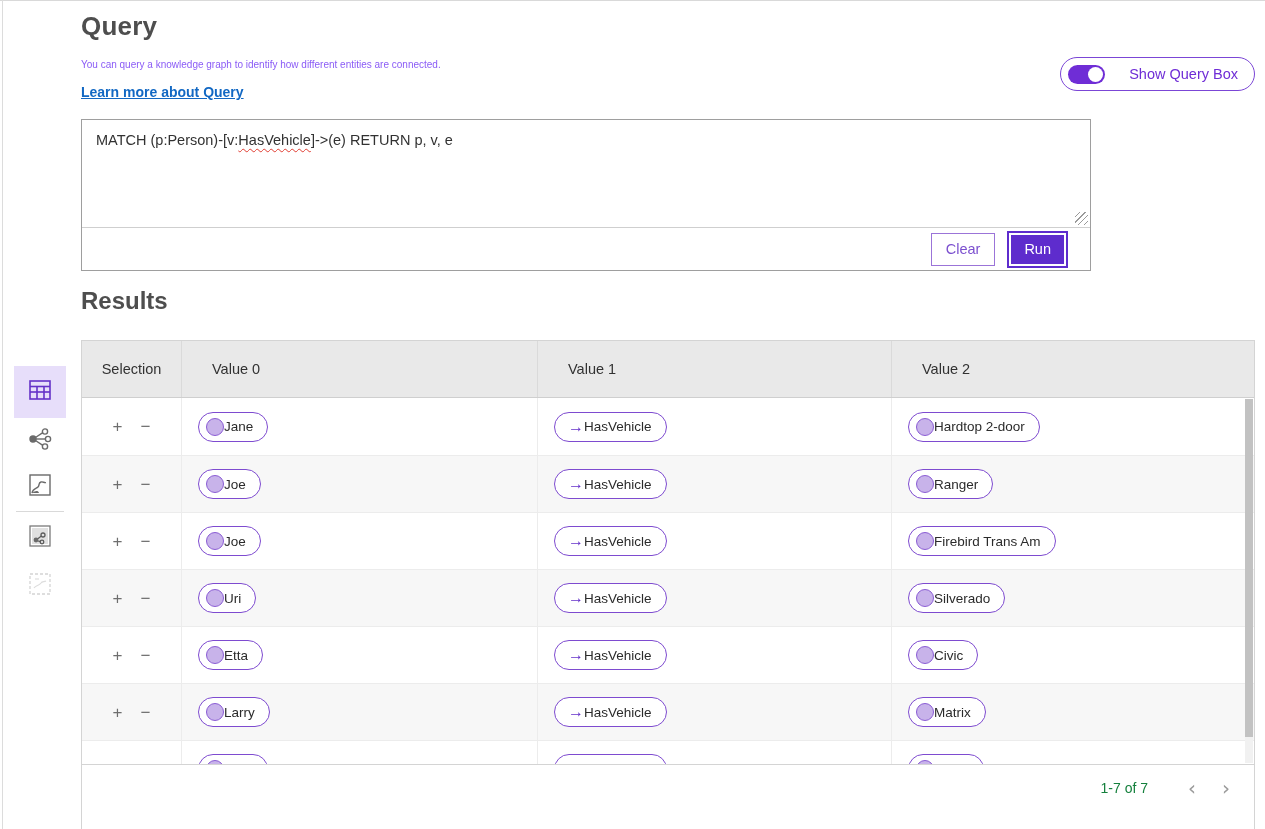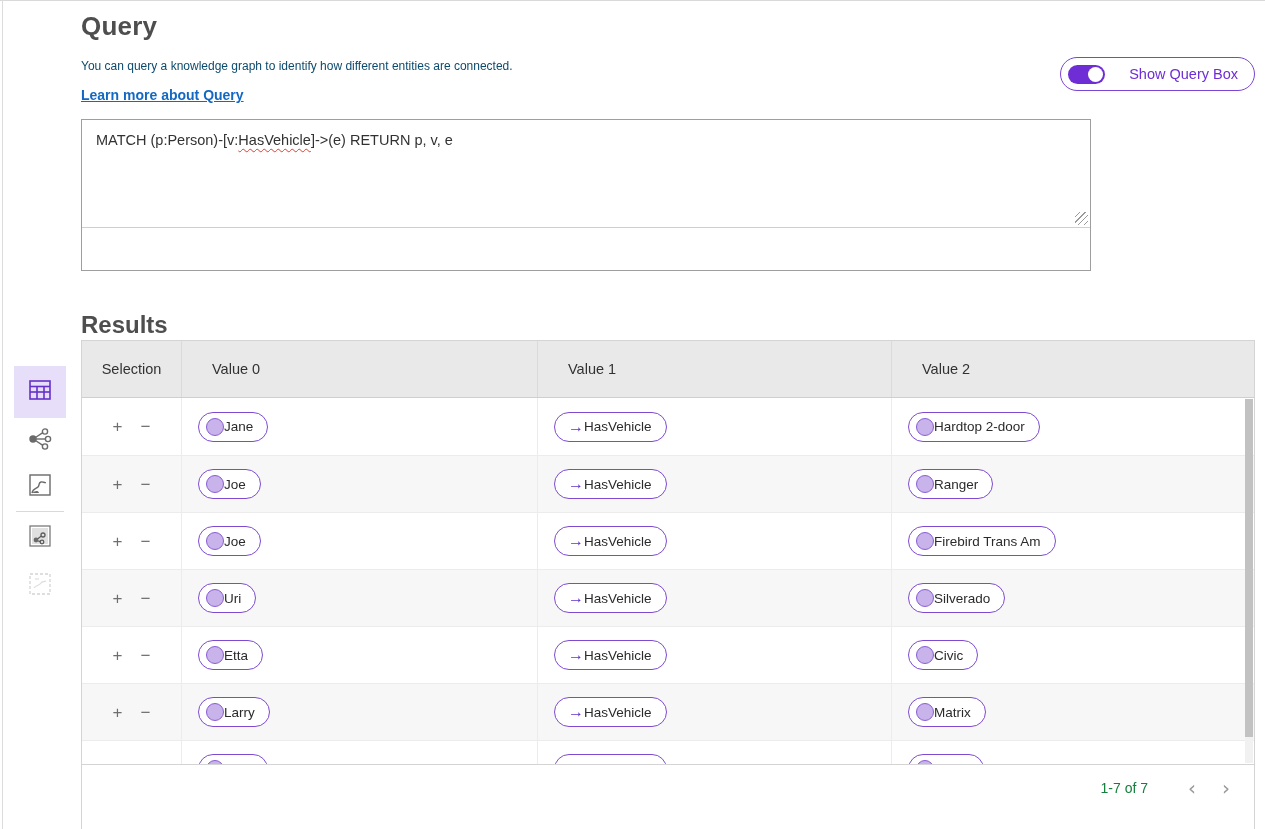--- a/index.html
+++ b/index.html
@@ -13,21 +13,21 @@
   .sidebar { position:absolute; left:14px; top:366px; width:52px; }
   .side-item { width:52px; display:flex; align-items:center; justify-content:center; cursor:pointer; }
   .side-item.sel { background:#e7defa; height:52px; }
   .side-item.plain { height:46px; }
   .side-item.pad { height:50px; }
   .side-divider { width:48px; height:1px; background:#d9d9d9; margin:1px auto; }
 
   
   .main { position:absolute; left:81px; top:0; width:1174px; }
   .page-title { margin-top:11px; font-size:26px; font-weight:bold; color:#4e4e4e; letter-spacing:.2px; }
-  .desc { margin-top:17px; font-size:12px; color:#0c4a6e; }
+  .desc { margin-top:17px; font-size:10px; color:#8b5cf6; }
   .learn-link { display:inline-block; margin-top:14px; font-size:14px; font-weight:bold;
     color:#1268c3; text-decoration:underline; cursor:pointer; }
   .toggle-pill { position:absolute; right:0; top:57px; height:34px; padding:0 16px 0 7px;
     border:1px solid #7b46d6; border-radius:17px; display:flex; align-items:center; gap:24px;
     background:#fff; cursor:pointer; }
   .switch { position:relative; width:37px; height:19px; border-radius:10px; background:#6f2dd6; }
   .switch .knob { position:absolute; top:2px; right:2px; width:15px; height:15px; border-radius:50%; background:#fff; }
   .toggle-label { font-size:14.5px; color:#6f2dd6; }
 
   
@@ -39,21 +39,21 @@
     text-decoration-thickness:1px; text-underline-offset:3px; }
   .grip { position:absolute; right:2px; bottom:2px; width:13px; height:13px;
     background:repeating-linear-gradient(135deg, transparent 0 3px, #9a9a9a 3px 4px); cursor:nwse-resize; }
   .actions { height:42px; display:flex; align-items:center; justify-content:flex-end; gap:14px; padding-right:22px; }
   .btn-clear { height:33px; padding:0 14px; background:#fff; border:1px solid #9b74d8; color:#7c50cf;
     font-size:14.5px; font-family:inherit; cursor:pointer; }
   .btn-run { height:33px; padding:0 13px; background:#5e2ccd; border:2px solid #fff;
     box-shadow:0 0 0 2px #5e2ccd; color:#fff; font-size:14.5px; font-family:inherit; cursor:pointer; margin-right:2px; }
 
   
-  .results-title { position:absolute; top:311px; left:0; font-size:24px; font-weight:bold; color:#4e4e4e; }
+  .results-title { position:absolute; top:287px; left:0; font-size:24px; font-weight:bold; color:#4e4e4e; }
   .results-card { position:absolute; top:340px; left:0; width:1174px; height:595px;
     border:1px solid #d4d4d4; background:#fff; }
   .thead { display:grid; grid-template-columns:99px 356px 354px 1fr; height:57px;
     background:#e9e9e9; border-bottom:1px solid #cfcfcf; }
   .th { display:flex; align-items:center; font-size:14.5px; color:#323232; padding-left:30px; }
   .th + .th { border-left:1px solid #dadada; }
   .th.sel-col { justify-content:center; padding-left:0; }
   .tbody { position:relative; height:366px; overflow:hidden; }
   .trow { display:grid; grid-template-columns:99px 356px 354px 1fr; height:57px; background:#fff; }
   .trow:nth-child(even) { background:#f7f7f7; }
@@ -167,20 +167,24 @@
           <span class="knob"></span>
         </span>
       <span class="toggle-label">Show Query Box</span>
     </div>
 
     <div class="query-panel">
       <div class="query-edit">
         <span>MATCH (p:Person)-[v:</span><span class="squiggle">HasVehicle</span><span>]-&gt;(e) RETURN p, v, e</span>
         <span class="grip"></span>
       </div>
+      <div class="actions">
+        <button class="btn-clear">Clear</button>
+        <button class="btn-run">Run</button>
+      </div>
     </div>
 
     <div class="results-title">Results</div>
 
     <div class="results-card">
       <div class="thead">
         <div class="th sel-col">Selection</div>
         <div class="th">Value 0</div>
         <div class="th">Value 1</div>
         <div class="th">Value 2</div>

